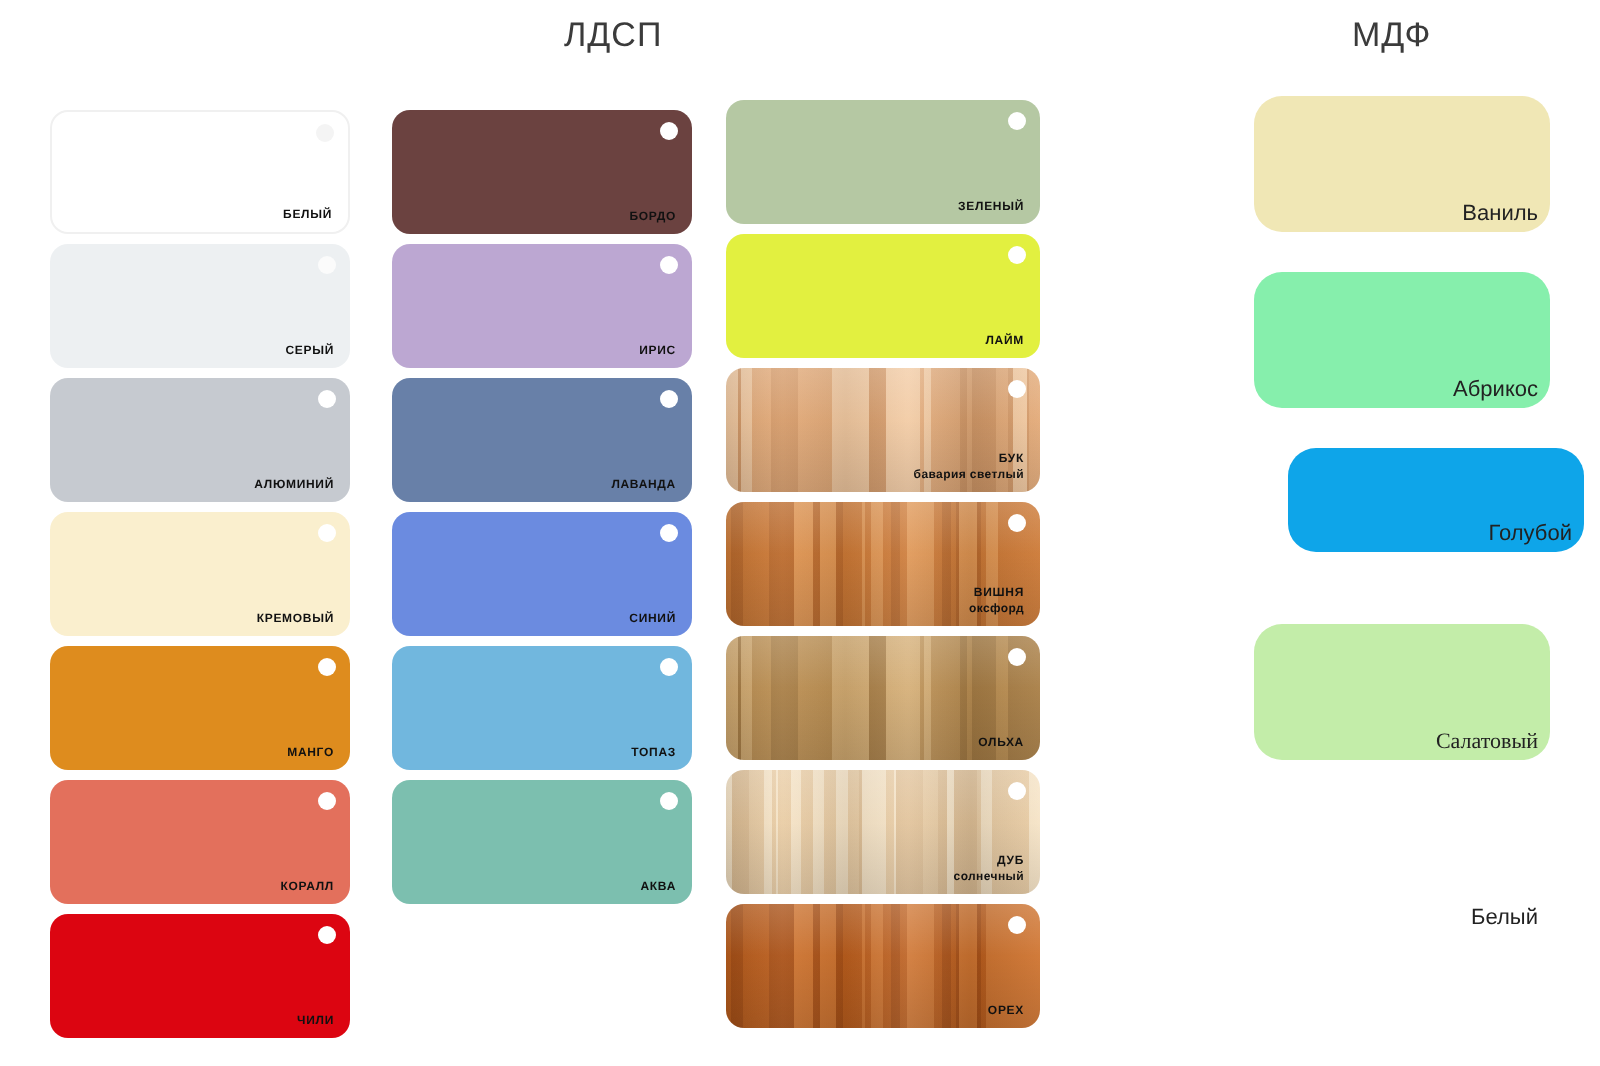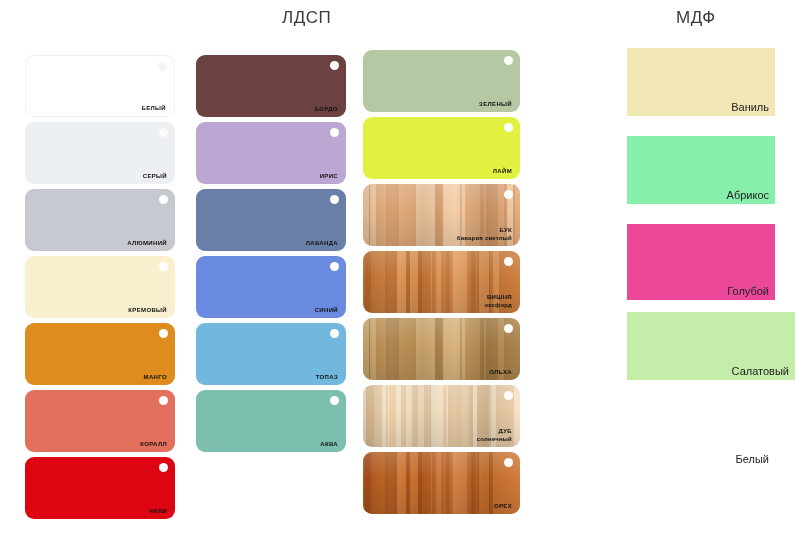--- a/index.html
+++ b/index.html
@@ -58,21 +58,21 @@
   .swatch .label .sub {
     display: block;
     text-transform: none;
     letter-spacing: .2px;
   }
   .swatch.is-white { border: 1px solid #f0f0f0; }
   .swatch.is-white .hole { background: #f4f4f4; }
   .swatch.is-grey .hole { background: #fbfbfb; }
 
   
-  .mdf-swatch { position: absolute; }
+  .mdf-swatch { position: absolute; border-radius: 14px; }
   .mdf-swatch .label {
     position: absolute;
     right: 6px; bottom: 3px;
     font-size: 11px;
     font-weight: 400;
     color: #222222;
     white-space: nowrap;
   }
   .mdf-swatch.is-white { background: #ffffff; }
 </style>
@@ -171,24 +171,24 @@
         <span class="label">ОРЕХ</span>
       </div>
     </div>
   <div class="column" id="col-mdf">
       <div class="mdf-swatch" style="left: 0px; top: 48px; width: 148px; height: 68px; background: rgb(240, 231, 181);">
         <span class="label">Ваниль</span>
       </div>
       <div class="mdf-swatch" style="left: 0px; top: 136px; width: 148px; height: 68px; background: #86efac;">
         <span class="label">Абрикос</span>
       </div>
-      <div class="mdf-swatch" style="left: 0px; top: 224px; width: 148px; height: 76px; background: #ec4899;">
+      <div class="mdf-swatch" style="left: 17px; top: 224px; width: 148px; height: 52px; background: #0ea5e9;">
         <span class="label">Голубой</span>
       </div>
-      <div class="mdf-swatch" style="left: 0px; top: 312px; width: 168px; height: 68px; background: rgb(195, 237, 169);">
+      <div class="mdf-swatch" style="left: 0px; top: 312px; width: 148px; height: 68px; background: rgb(195, 237, 169); font-family: Liberation Serif, serif;">
         <span class="label">Салатовый</span>
       </div>
       <div class="mdf-swatch is-white" style="left: 0px; top: 400px; width: 148px; height: 68px; background: rgb(255, 255, 255);">
         <span class="label">Белый</span>
       </div>
     </div>
 
 </div>
 
 </body></html>

